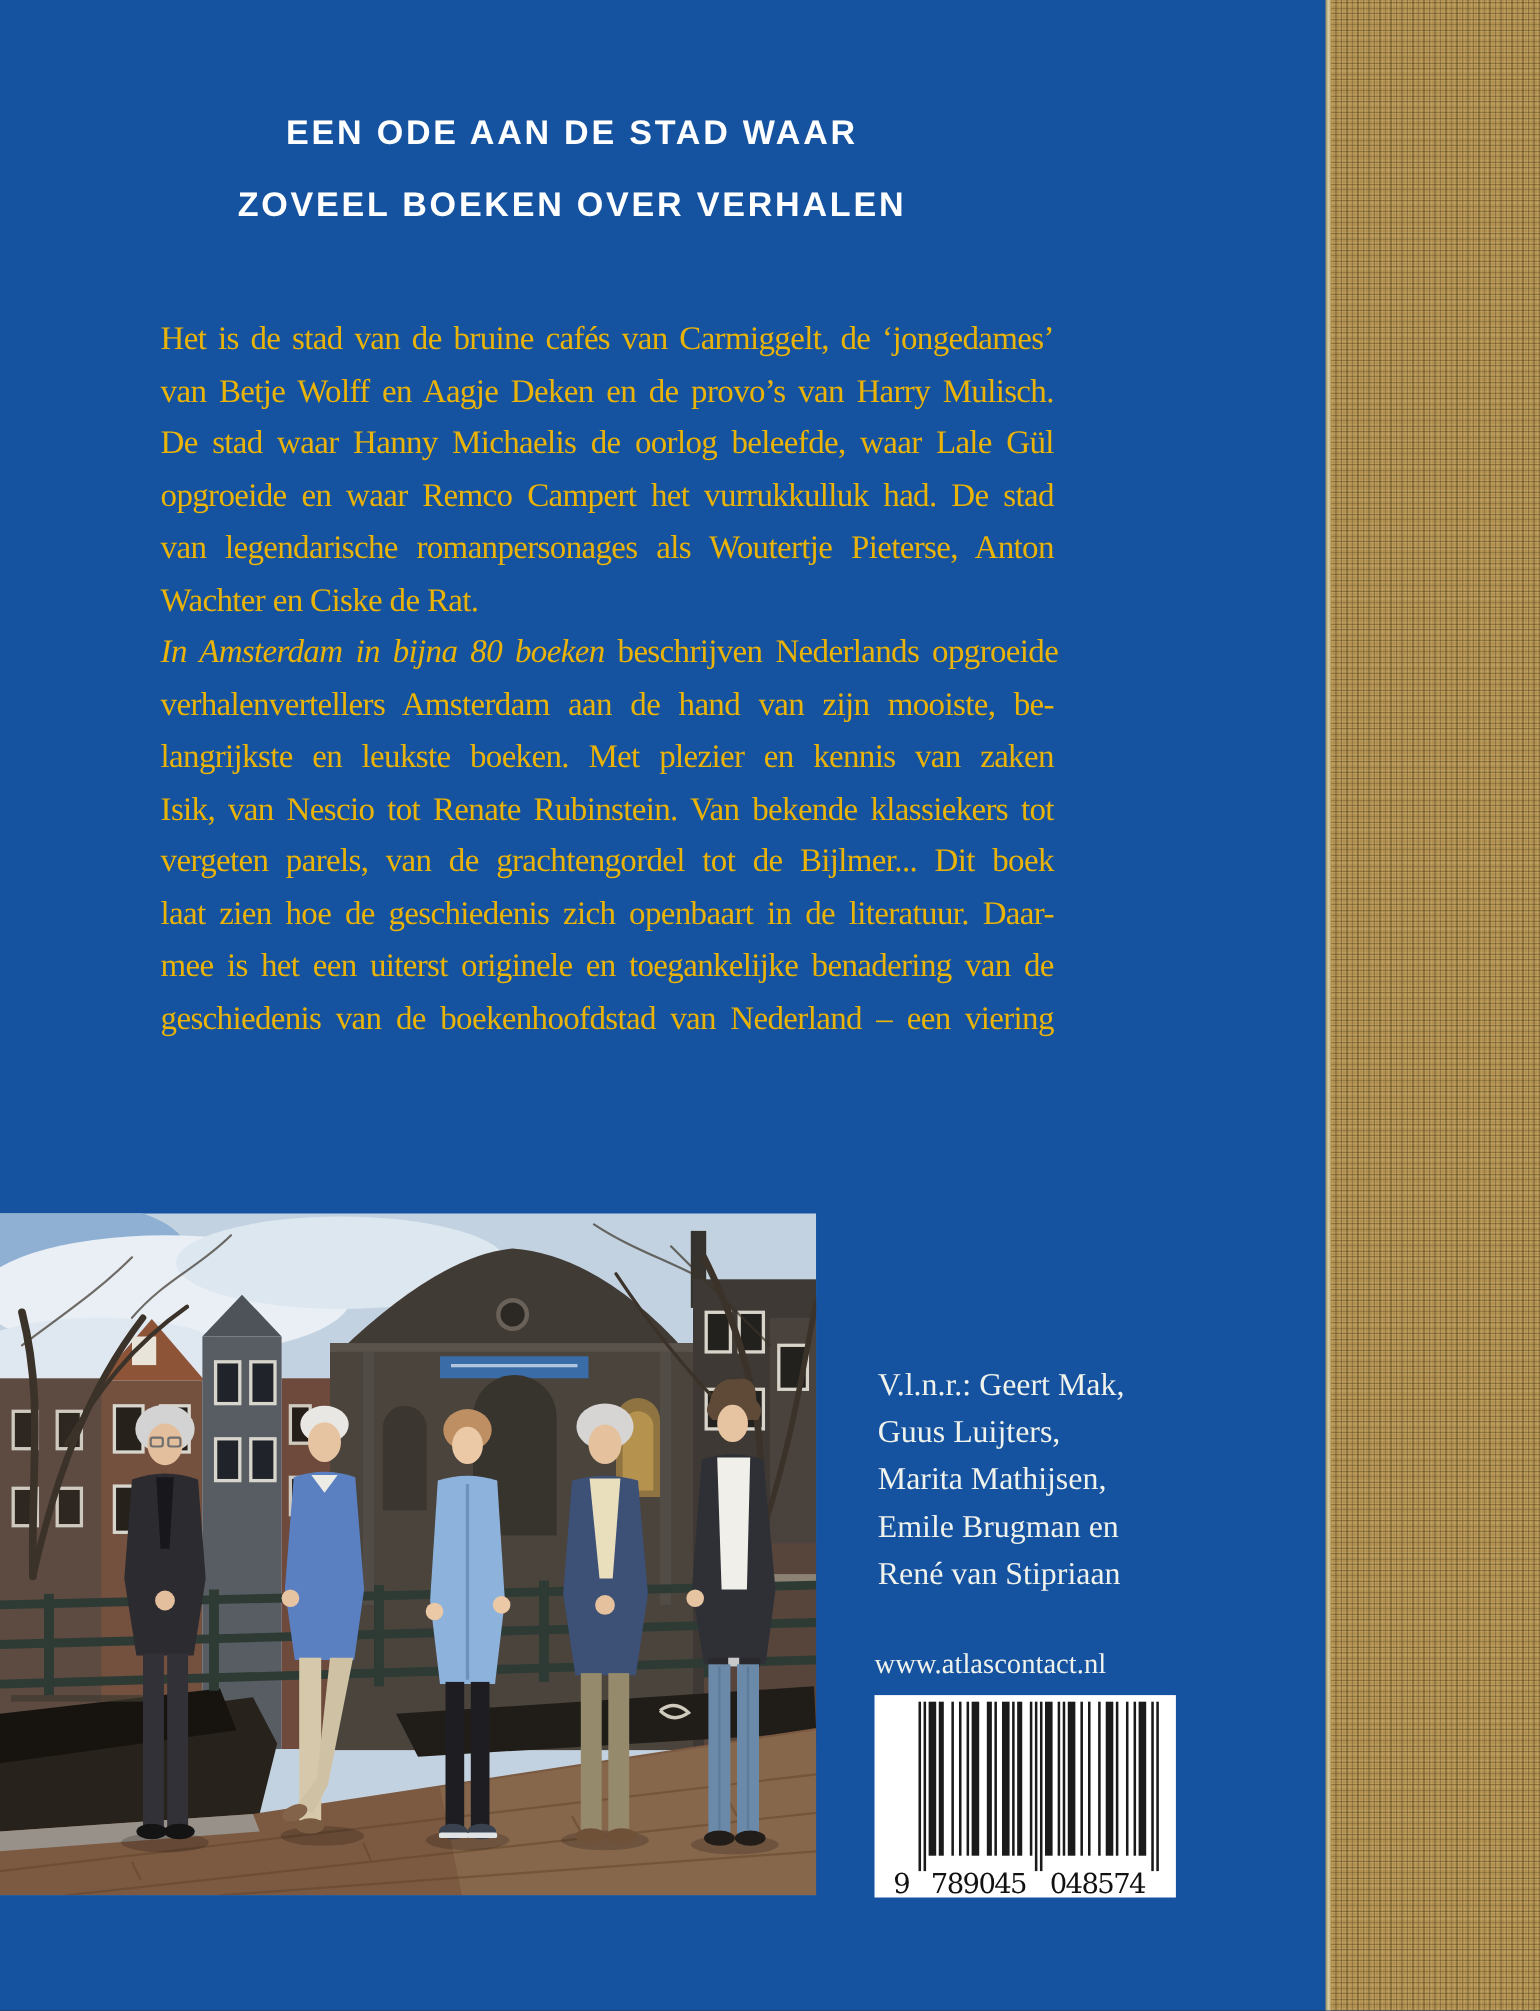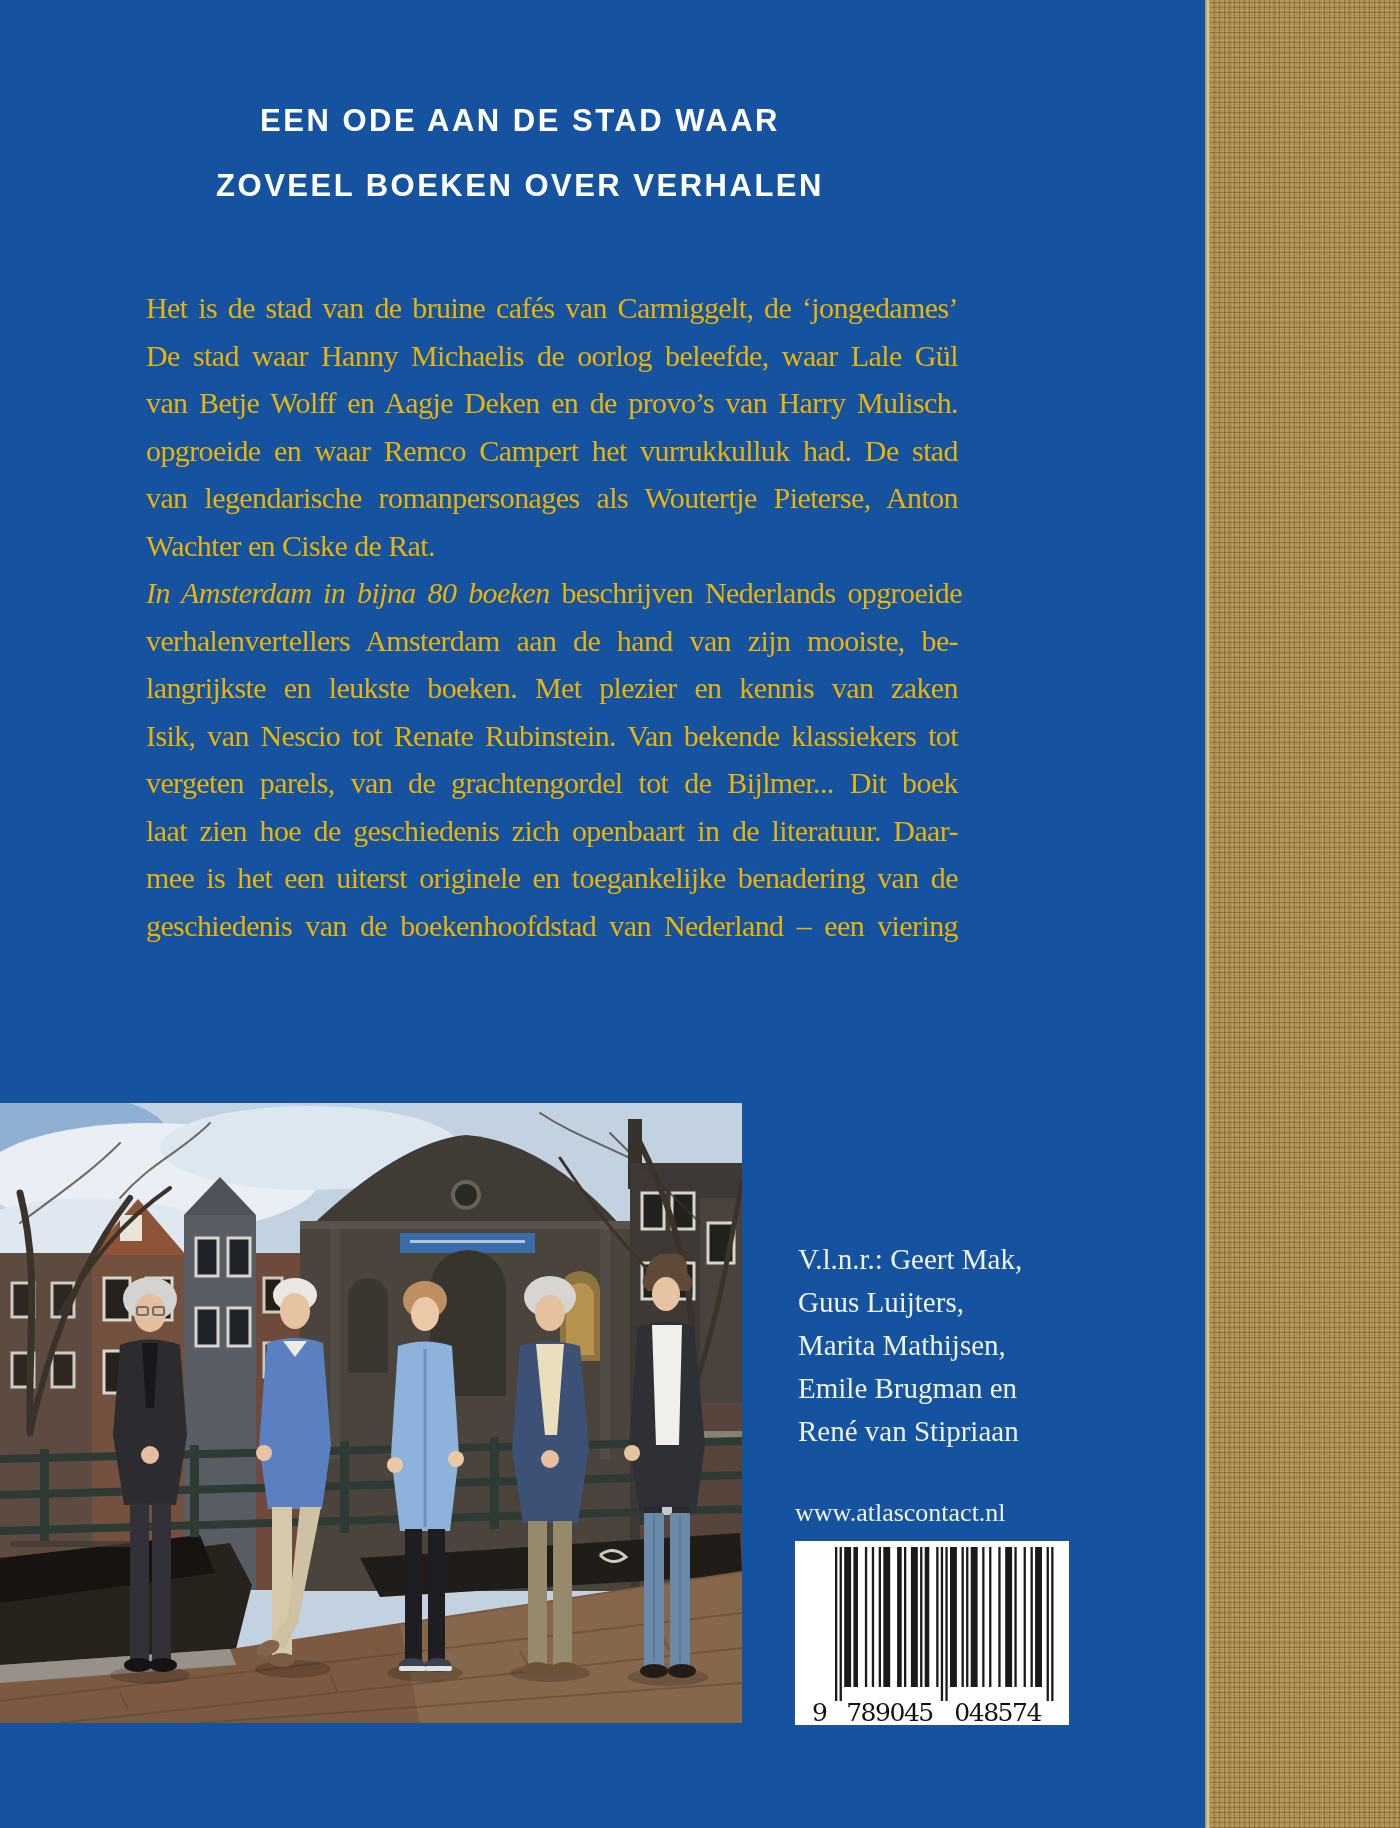--- a/index.html
+++ b/index.html
@@ -45,22 +45,22 @@
 
 <div class="cover">
 
   <div class="title">
     <span class="fit fitc">EEN ODE AAN DE STAD WAAR</span><br>
     <span class="fit fitc">ZOVEEL BOEKEN OVER VERHALEN</span>
   </div>
 
   <div class="body-text">
     <div class="bt-line"><span class="fit just" style="word-spacing: 3.80682px;">Het is de stad van de bruine cafés van Carmiggelt, de ‘jongedames’</span></div>
+    <div class="bt-line"><span class="fit just" style="word-spacing: 4.5625px;">van Betje Wolff en Aagje Deken en de provo’s van Harry Mulisch.</span></div>
     <div class="bt-line"><span class="fit just" style="word-spacing: 6.20156px;">De stad waar Hanny Michaelis de oorlog beleefde, waar Lale Gül</span></div>
-    <div class="bt-line"><span class="fit just" style="word-spacing: 4.5625px;">van Betje Wolff en Aagje Deken en de provo’s van Harry Mulisch.</span></div>
     <div class="bt-line"><span class="fit just" style="word-spacing: 6.53646px;">opgroeide en waar Remco Campert het vurrukkulluk had. De stad</span></div>
     <div class="bt-line"><span class="fit just" style="word-spacing: 10.0833px; text-align: right;">van legendarische romanpersonages als Woutertje Pieterse, Anton</span></div>
     <div class="bt-line"><span class="fit">Wachter en Ciske de Rat.</span></div>
     <div class="bt-line"><span class="fit just" style="word-spacing: 4.94336px;"><i>In Amsterdam in bijna 80 boeken</i><span> beschrijven Nederlands opgroeide</span></span></div>
     <div class="bt-line"><span class="fit just" style="word-spacing: 9.83008px;">verhalenvertellers Amsterdam aan de hand van zijn mooiste, be-</span></div>
     <div class="bt-line"><span class="fit just" style="word-spacing: 10.8663px;">langrijkste en leukste boeken. Met plezier en kennis van zaken</span></div>
     <div class="bt-line"><span class="fit just" style="word-spacing: 4.86111px;">Isik, van Nescio tot Renate Rubinstein. Van bekende klassiekers tot</span></div>
     <div class="bt-line"><span class="fit just" style="word-spacing: 8.99479px;">vergeten parels, van de grachtengordel tot de Bijlmer... Dit boek</span></div>
     <div class="bt-line"><span class="fit just" style="word-spacing: 5.625px;">laat zien hoe de geschiedenis zich openbaart in de literatuur. Daar-</span></div>
     <div class="bt-line"><span class="fit just" style="word-spacing: 5.25px;">mee is het een uiterst originele en toegankelijke benadering van de</span></div>

